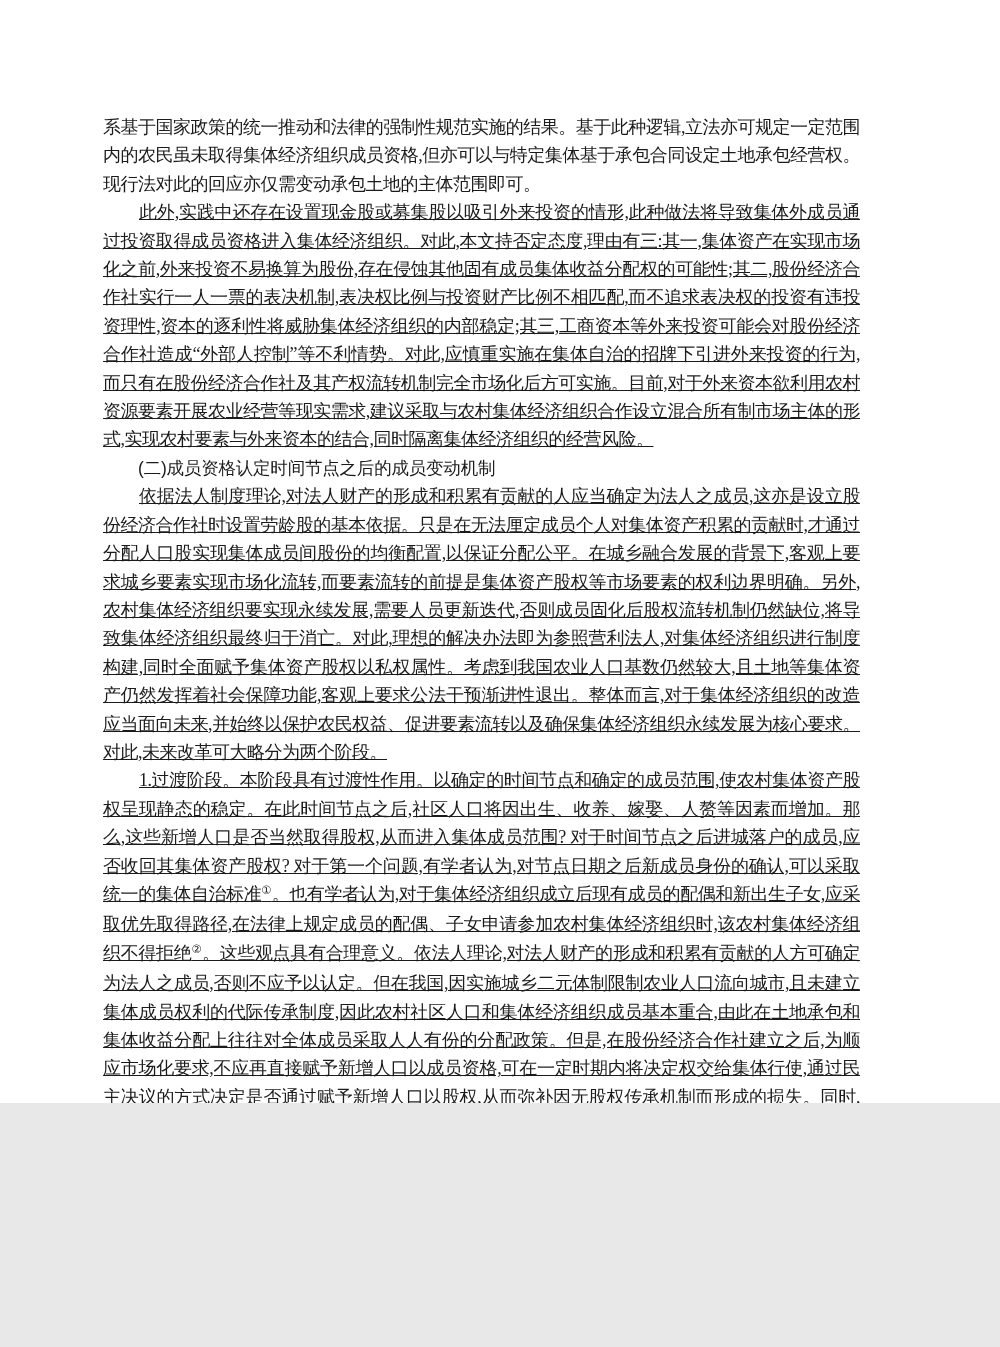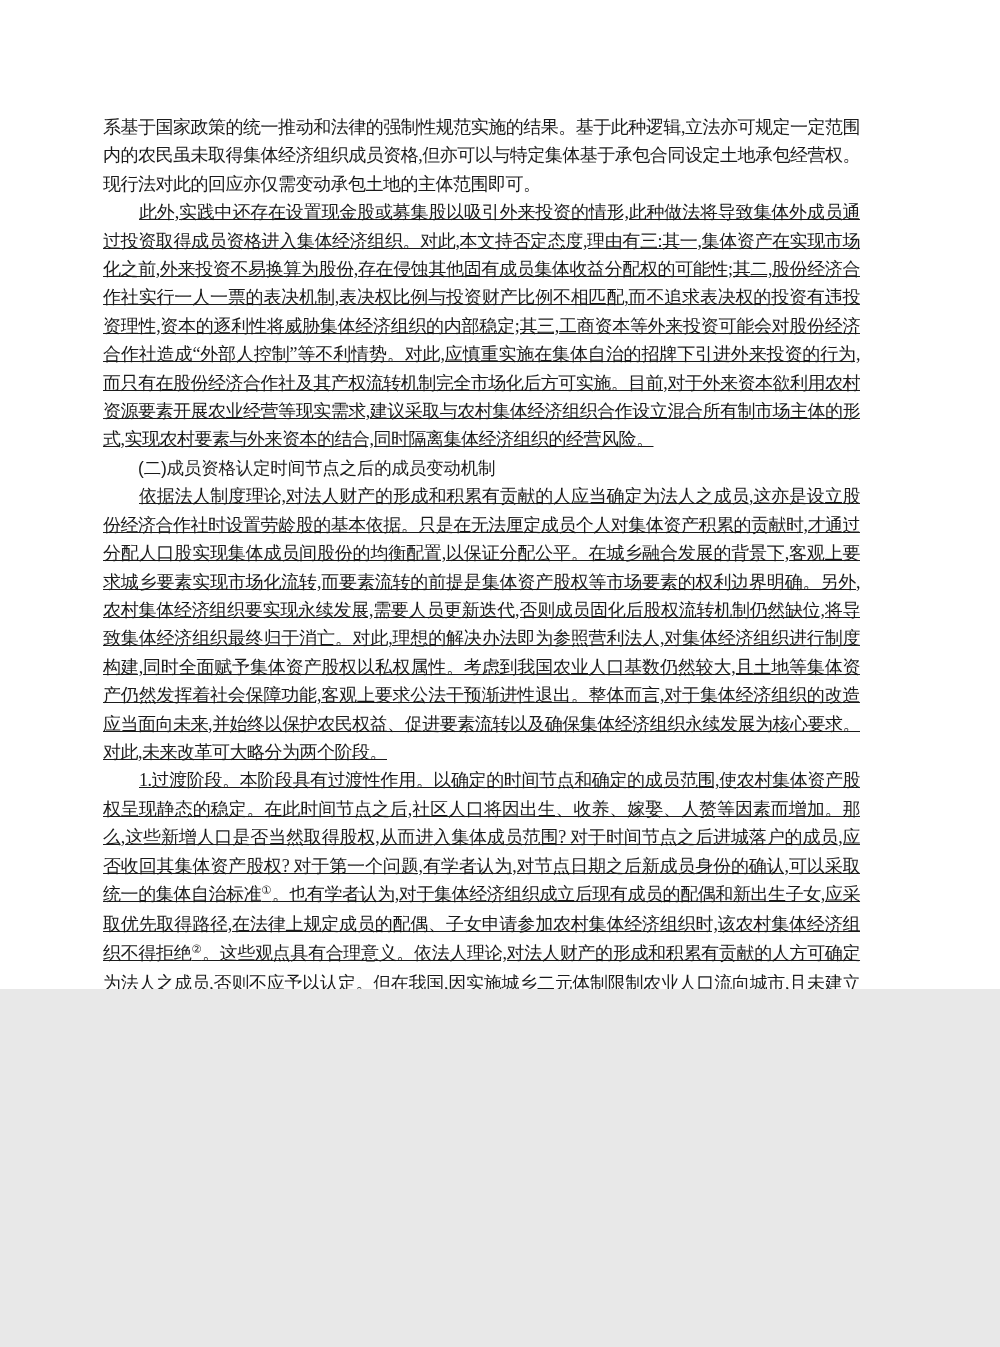--- a/index.html
+++ b/index.html
@@ -3,21 +3,21 @@
 <meta charset="utf-8">
 <style>
   html, body {
     margin: 0;
     padding: 0;
     background: #e8e8e8;
   }
   .page {
     position: relative;
     width: 1000px;
-    height: 989px;
+    height: 1103px;
     margin: 0 auto;
     background: #ffffff;
     overflow: hidden;
     color: #1b1b1b;
     font-family: "Liberation Serif", "DejaVu Serif", serif;
   }
   .content {
     position: absolute;
     left: 103px;
     top: 113px;

